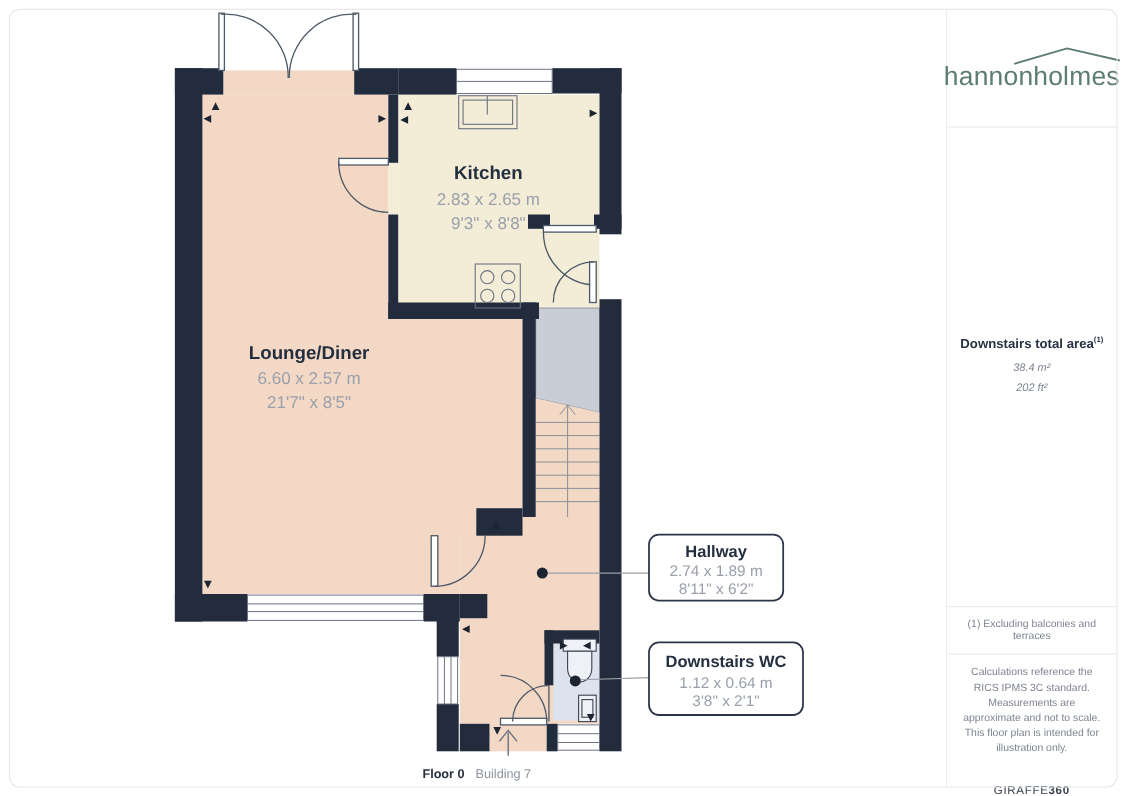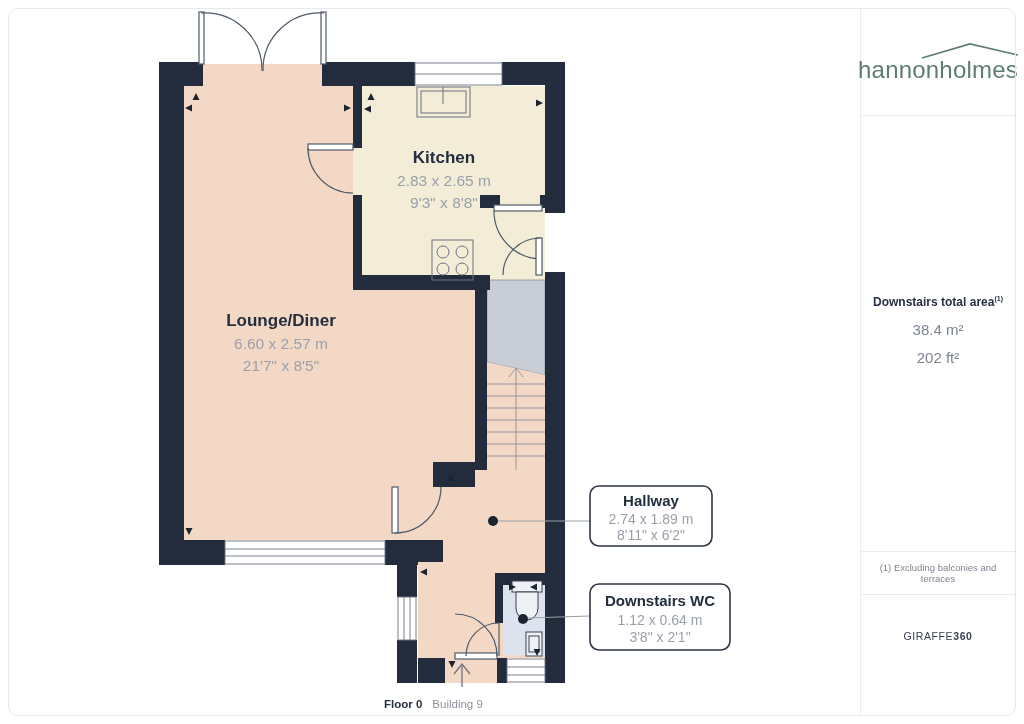--- a/index.html
+++ b/index.html
@@ -17,21 +17,21 @@
   .sidebar{position:absolute;top:9px;right:9px;bottom:9px;width:154px;background:#fff;
            border-left:1px solid #ececec;display:flex;flex-direction:column;}
   .sec{border-bottom:1px solid #ececec;}
   .logo-sec{height:106px;display:flex;align-items:center;justify-content:center;}
   .logo{position:relative;font-size:24px;color:#5d7c74;letter-spacing:0.2px;line-height:1;padding-top:16px;}
   .logo .roof{position:absolute;top:0;right:-2px;width:100px;height:17px;}
   .mid-sec{flex:1;display:flex;align-items:center;justify-content:center;}
   .area{text-align:center;}
   .area-title{font-size:12px;font-weight:bold;color:#273143;margin-bottom:7px;}
   .area-title sup{font-size:7px;}
-  .area-val{font-size:15px;color:#7d8490;line-height:1.85;}
+  .area-val{font-size:10px;color:#7d8490;line-height:1.85;font-style:italic;}
   .note-sec{height:42px;display:flex;align-items:center;justify-content:center;padding:0 8px;}
   .note-sec p{margin:0;font-size:9.5px;color:#7d8490;text-align:center;}
   .legal-sec{border-bottom:none;height:104px;padding:10px 10px 6px;text-align:center;}
   .legal-sec p{margin:0;font-size:9.5px;line-height:1.45;color:#7d8490;}
   .provider{margin-top:25px;font-size:10.5px;color:#3a4250;letter-spacing:0.6px;}
   .provider b{font-weight:bold;}
 
   
   .room-name{font-family:"Liberation Sans",sans-serif;font-size:17px;font-weight:bold;fill:#232e3e;}
   .room-dim{font-family:"Liberation Sans",sans-serif;font-size:15.5px;fill:#9aa0ab;}
@@ -225,21 +225,21 @@
       <circle cx="523" cy="619" r="5" fill="#1b2430"></circle>
       <rect x="590" y="584" width="140" height="66" rx="9" fill="#ffffff" stroke="#2c3547" stroke-width="1.6"></rect>
       <text x="660" y="606" text-anchor="middle" class="co-name">Downstairs WC</text>
       <text x="660" y="625" text-anchor="middle" class="co-dim">1.12 x 0.64 m</text>
       <text x="660" y="642" text-anchor="middle" class="co-dim">3'8" x 2'1"</text>
     </g>
   </svg>
 
   <div class="footer">
     <span class="floor">Floor 0</span>
-    <span class="building">Building 9</span>
+    <span class="building">Building 7</span>
   </div>
 
   <aside class="sidebar">
     <div class="sec logo-sec">
       <div class="logo">
         <svg class="roof" viewBox="0 0 100 17">
           <path d="M2,16 L50,2 L98,13" fill="none" stroke="#5d7c74" stroke-width="1.7"></path>
         </svg>
         <span>hannon</span><span>holmes</span>
       </div>
@@ -253,20 +253,21 @@
         <div class="area-val">38.4 m²</div>
         <div class="area-val">202 ft²</div>
       </div>
     </div>
 
     <div class="sec note-sec">
       <p>(1) Excluding balconies and terraces</p>
     </div>
 
     <div class="sec legal-sec">
+      <p>Calculations reference the RICS IPMS 3C standard. Measurements are approximate and not to scale. This floor plan is intended for illustration only.</p>
       <div class="provider">
         <span>GIRAFFE</span><b>360</b>
       </div>
     </div>
   </aside>
 
   <div class="frame"></div>
 </div>
 
 </body></html>

